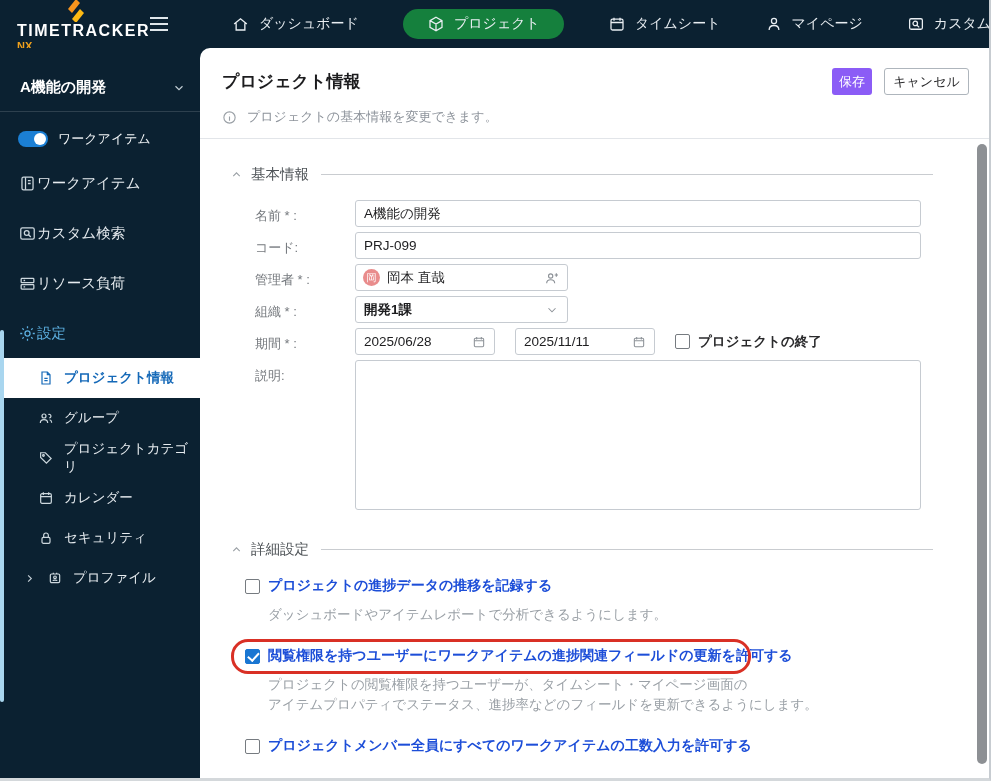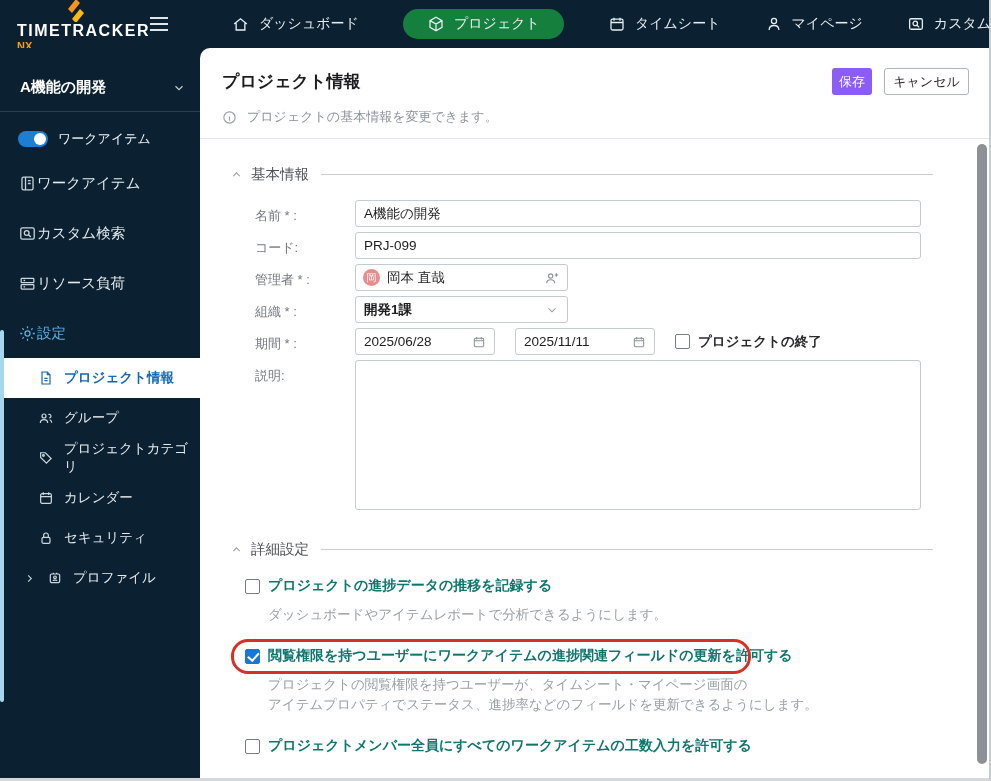--- a/index.html
+++ b/index.html
@@ -91,21 +91,21 @@
         background:#fff; flex:0 0 15px; cursor:pointer; }
   .cb.checked { background:#1976d2; border-color:#1976d2; }
   .cb.checked::after { content:""; position:absolute; left:4px; top:0.5px; width:4.5px; height:9px;
         border:solid #fff; border-width:0 2px 2px 0; transform:rotate(42deg); }
   .cb-inline { display:flex; align-items:center; gap:8px; }
   .cb-inline-label { font-size:13.5px; color:#2a2a2c; font-weight:bold; }
 
   .adv-block { margin:18px 0 0 15px; }
   .opt { margin-bottom:22px; }
   .opt-head { position:relative; display:flex; align-items:center; gap:8px; width:fit-content; }
-  .opt-label { font-size:14px; color:#0f766e; font-weight:bold; }
+  .opt-label { font-size:14px; color:#1d4ed8; font-weight:bold; }
   .opt-desc { margin:10px 0 0 23px; font-size:13.5px; color:#9aa0a6; line-height:20px; }
   .highlight-ring { position:absolute; left:-14px; top:-8px; width:520px; height:35px;
                     border:3px solid #d93025; border-radius:17px; pointer-events:none; }
 
   .v-scrollbar { position:absolute; right:2px; top:96px; width:10px; height:620px;
                  background:#8d9094; border-radius:5px; cursor:pointer; }
   svg { display:block; }
 </style>
 </head>
 <body>

